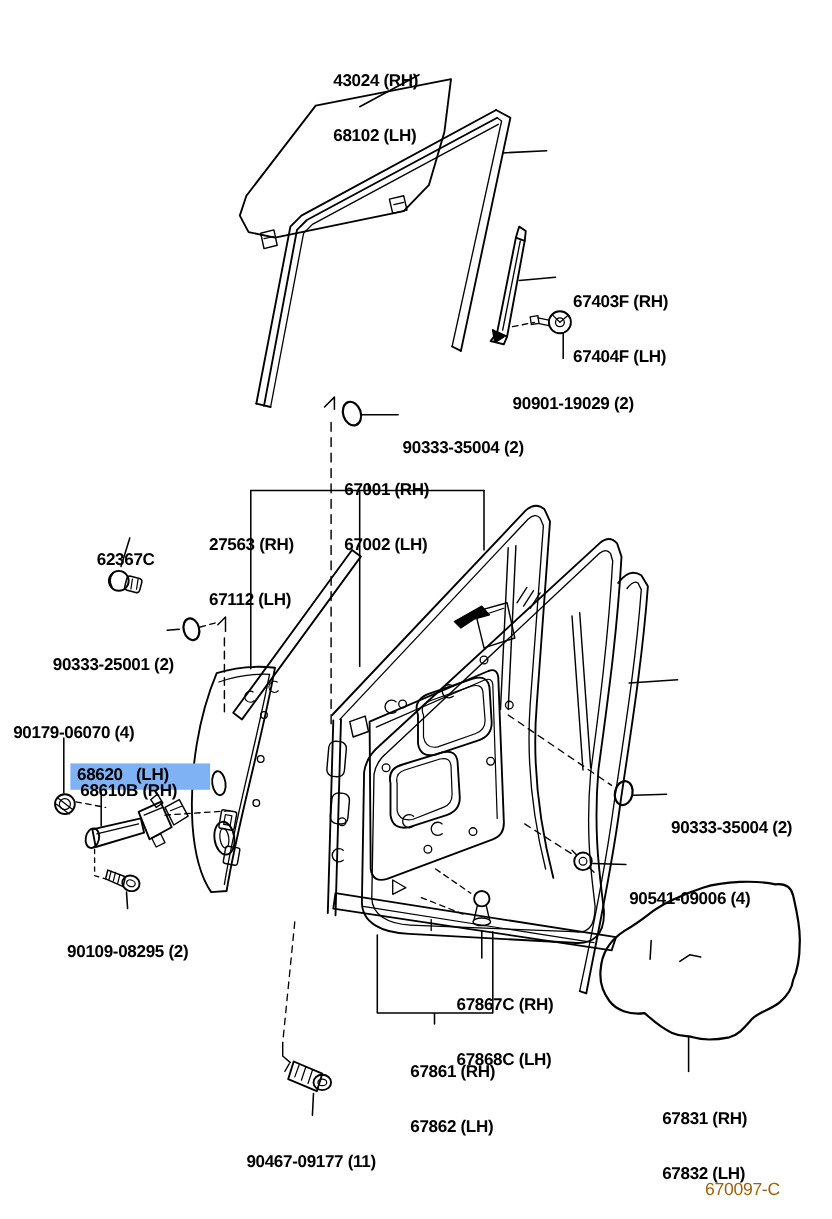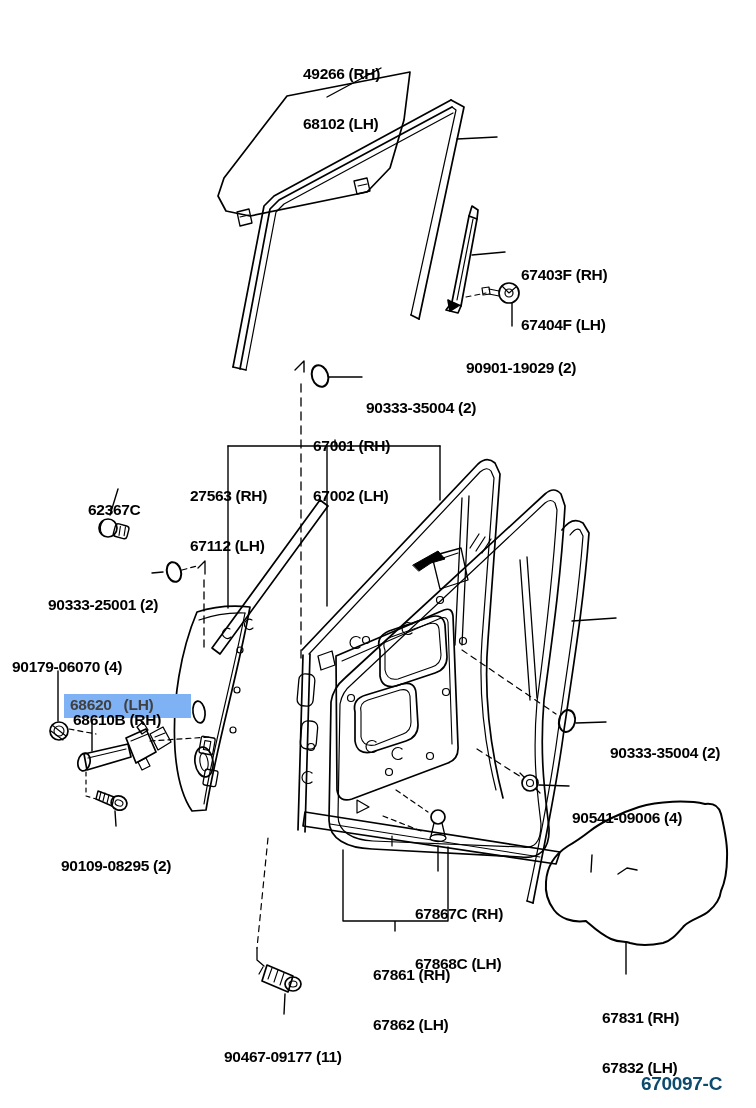--- a/index.html
+++ b/index.html
@@ -5,21 +5,21 @@
   html,body{margin:0;padding:0;background:#fff;}
   #stage{position:relative;width:756px;height:1108px;background:#fff;overflow:hidden;
          font-family:"Liberation Sans",sans-serif;}
   #art{position:absolute;left:0;top:0;z-index:1;}
   .lbl{position:absolute;z-index:3;font-weight:bold;font-size:15.5px;line-height:16.5px;
        letter-spacing:-0.3px;color:#000;white-space:pre;}
   .lbl span{display:block;}
   .hl{position:absolute;z-index:2;width:127px;height:24px;left:64px;top:694px;}
   .hl .hltext{position:absolute;left:6px;top:2px;font-weight:bold;font-size:15.5px;
        letter-spacing:-0.3px;white-space:pre;}
-  .figcode{position:absolute;z-index:3;font-weight:bold;font-size:19px;letter-spacing:-0.3px;color:#0c4a6e;}
+  .figcode{position:absolute;z-index:3;font-weight:normal;font-size:16px;letter-spacing:-0.3px;color:#a16207;}
   svg *{vector-effect:none;}
 </style>
 </head>
 <body>
 
 <div id="stage">
 
   <svg id="art" width="756" height="1108" viewBox="0 0 756 1108" fill="none" stroke="#000" stroke-width="1.7" stroke-linecap="round" stroke-linejoin="round">
 
     <g>
@@ -224,25 +224,25 @@
       <path d="M267,965 L293,976 L288,992 L262,981 Z"></path>
       <path d="M272,968 L268,979 M278,970 L274,982 M284,973 L280,985" stroke-width="1.1"></path>
       <ellipse cx="293" cy="984" rx="8" ry="7"></ellipse>
       <ellipse cx="293" cy="984" rx="4" ry="3" stroke-width="1.1"></ellipse>
       <path d="M263,967 L259,974" stroke-width="1.2"></path>
       <path d="M285,994 L284,1014" stroke-width="1.4"></path>
     </g>
   </svg>
 
   <div class="hl" style="background: rgb(127, 178, 245);">
-    <span class="hltext" style="color: #404040; text-align: center;">68620   (LH)</span>
+    <span class="hltext" style="color: #000000; text-align: center;">68620   (LH)</span>
   </div>
 
   <div class="lbl" style="left:303px;top:33px">
-    <span>49266 (RH)</span>
+    <span>43024 (RH)</span>
     <span>68102 (LH)</span>
   </div>
   <div class="lbl" style="left:521px;top:234px">
     <span>67403F (RH)</span>
     <span>67404F (LH)</span>
   </div>
   <div class="lbl" style="left:466px;top:327px">
     <span>90901-19029 (2)</span>
   </div>
   <div class="lbl" style="left:366px;top:367px">

